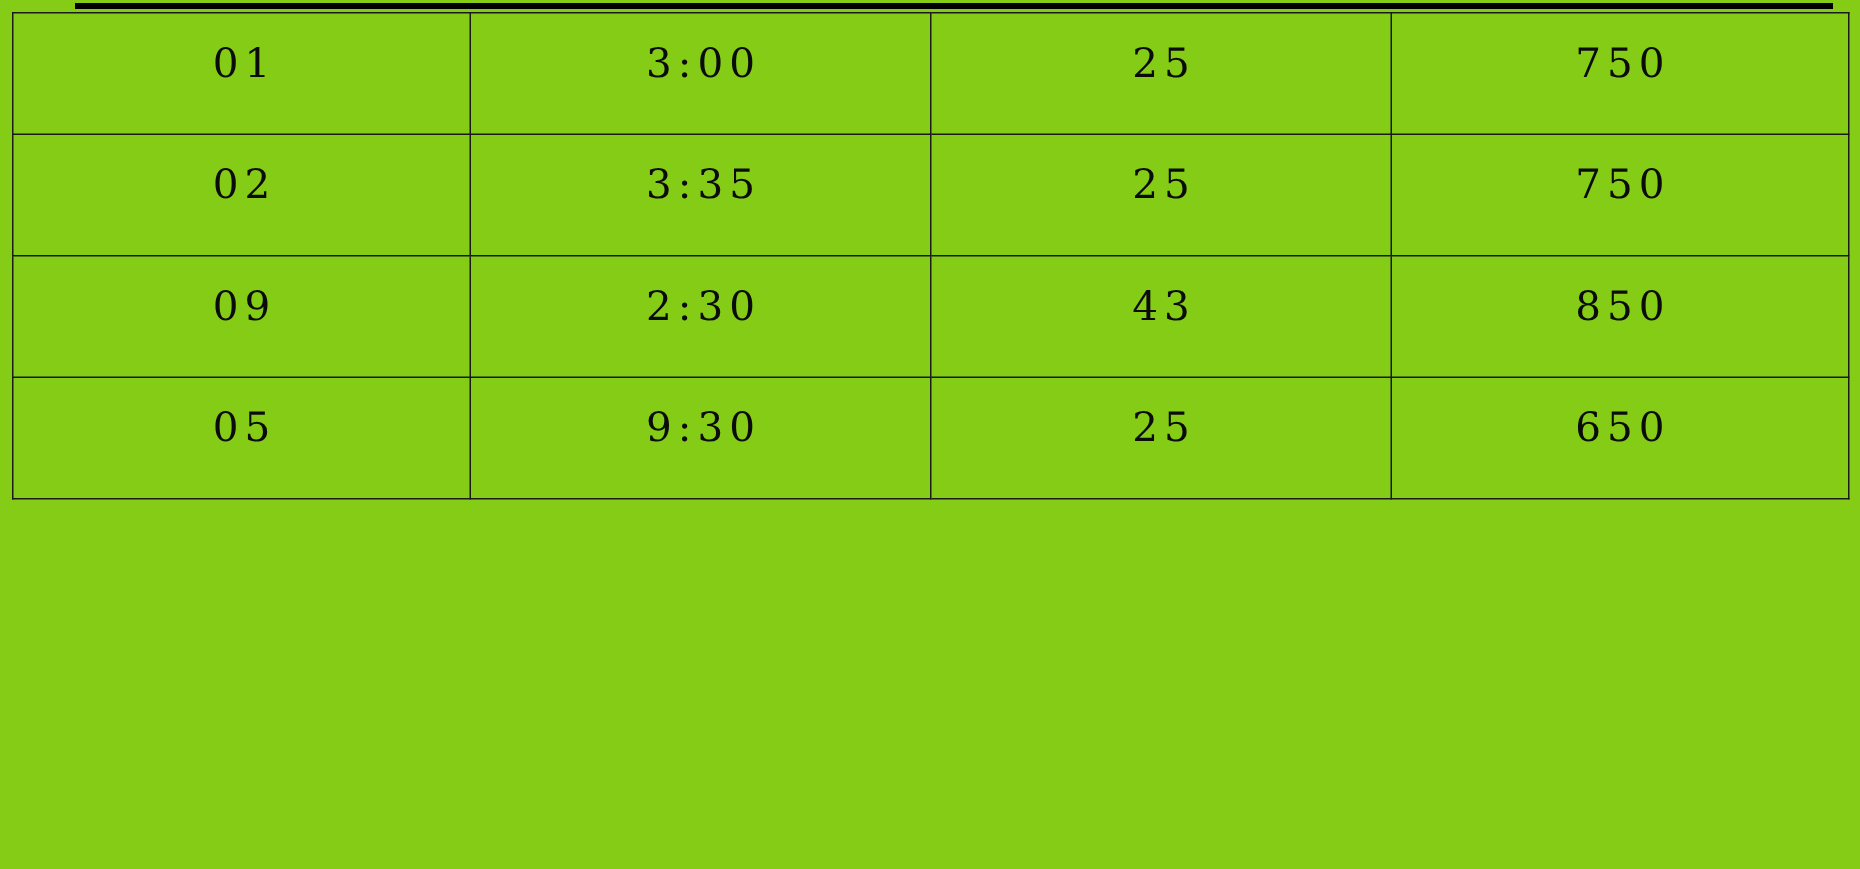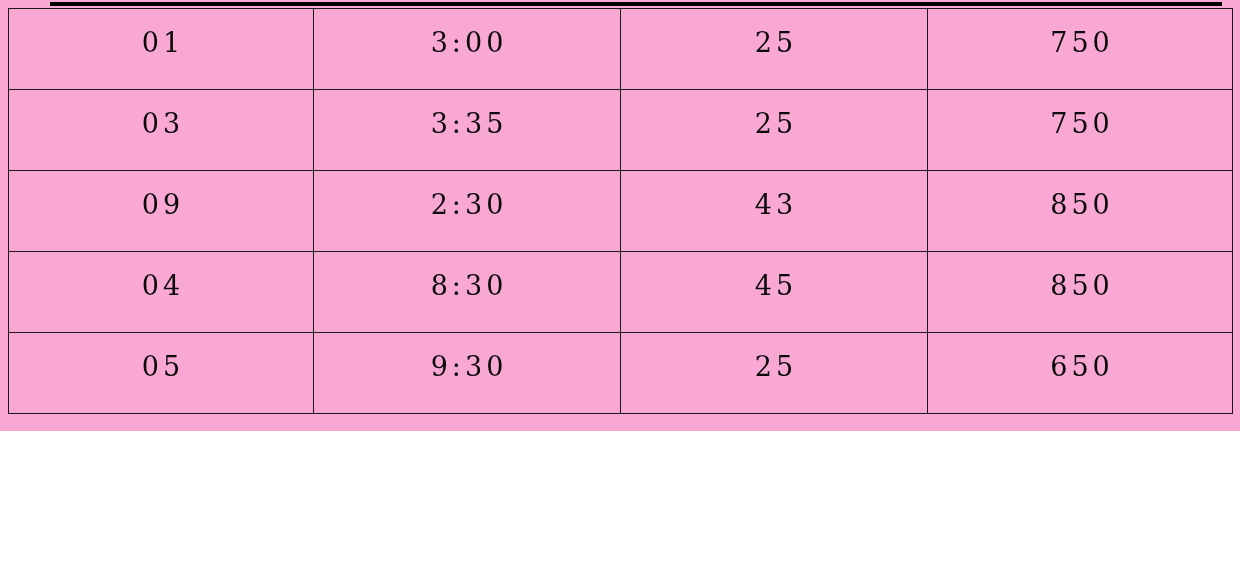--- a/index.html
+++ b/index.html
@@ -10,22 +10,22 @@
   body {
     width: 1240px;
     height: 579px;
     overflow: hidden;
     font-family: "DejaVu Serif", "Liberation Serif", serif;
   }
 
   #table-wrap {
     position: relative;
     width: 1240px;
-    height: 431px;
-    background: #f9a8d4;
+    height: 579px;
+    background: #84cc16;
   }
 
   
   #top-rule {
     position: absolute;
     left: 50px;
     top: 2px;
     width: 1172px;
     height: 4px;
     background: #000000;
@@ -79,39 +79,33 @@
     <tbody>
 
       <tr>
         <td>01</td>
         <td>3:00</td>
         <td>25</td>
         <td>750</td>
       </tr>
 
       <tr>
-        <td>03</td>
+        <td>02</td>
         <td>3:35</td>
         <td>25</td>
         <td>750</td>
       </tr>
 
       <tr>
         <td>09</td>
         <td>2:30</td>
         <td>43</td>
         <td>850</td>
       </tr>
 
-      <tr>
-        <td>04</td>
-        <td>8:30</td>
-        <td>45</td>
-        <td>850</td>
-      </tr>
 
       <tr>
         <td>05</td>
         <td>9:30</td>
         <td>25</td>
         <td>650</td>
       </tr>
 
 
 

